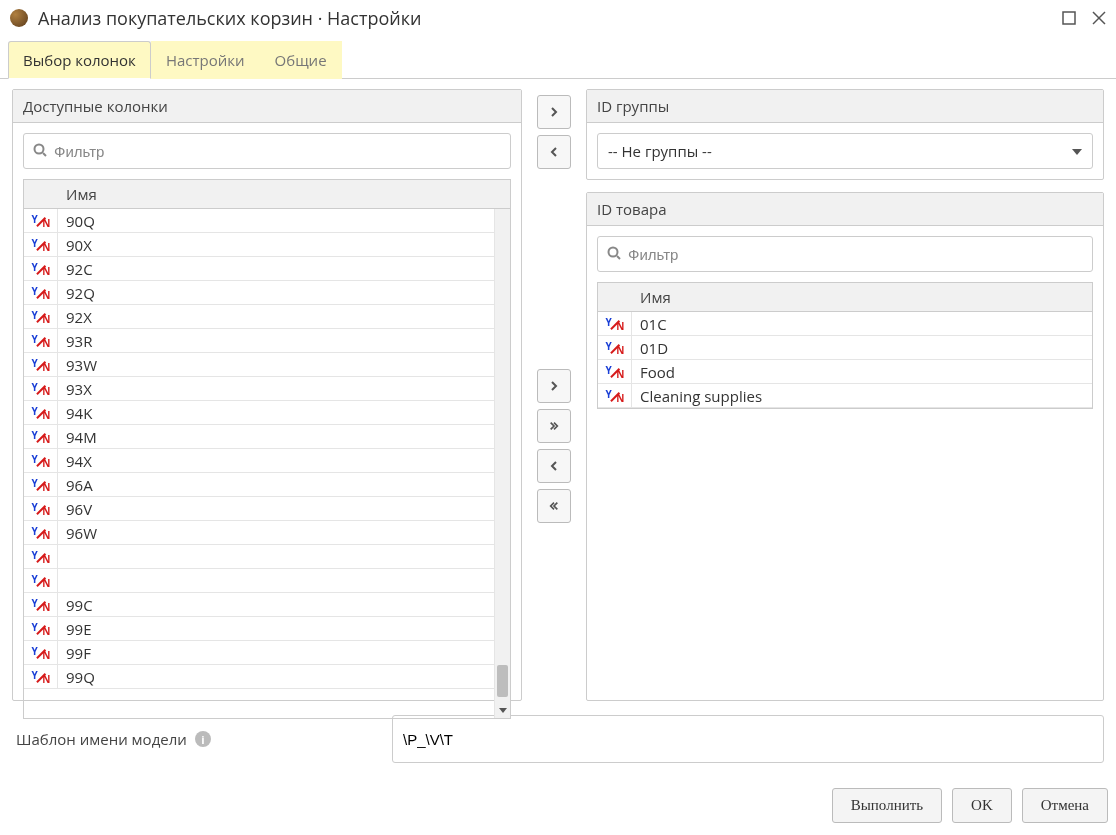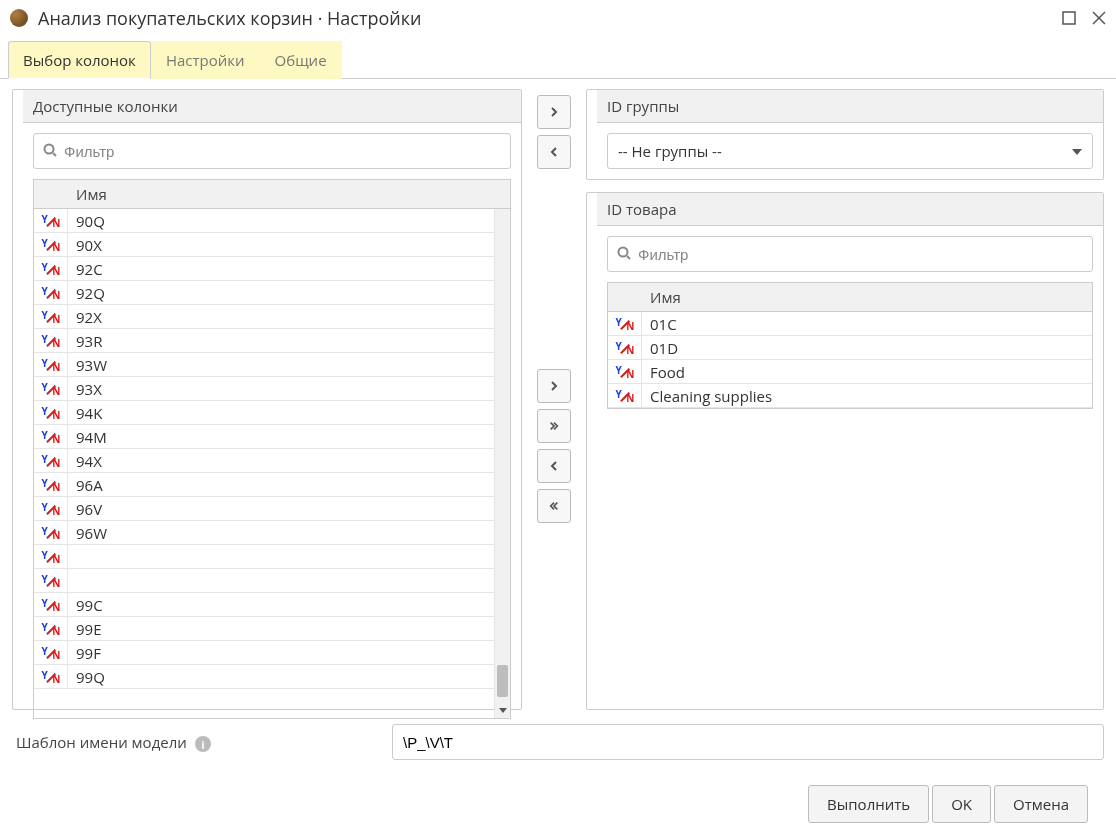--- a/index.html
+++ b/index.html
@@ -8,21 +8,21 @@
   .titlebar { display:flex; align-items:center; padding:6px 8px 6px 10px; }
   .titlebar .app-icon { width:18px; height:18px; border-radius:50%; background:radial-gradient(circle at 30% 30%,#b08040,#5a3a1a); margin-right:10px; flex:none; }
   .titlebar .title { font-size:18px; color:#333; flex:1; }
   .titlebar .winbtn { width:18px; height:18px; margin-left:12px; color:#555; display:flex; align-items:center; justify-content:center; cursor:pointer; }
   .titlebar .winbtn svg { width:14px; height:14px; stroke:#555; fill:none; stroke-width:1.5; }
   .tabs { display:flex; border-bottom:1px solid #ccc; padding:0 8px; margin-top:4px; }
   .tab { padding:8px 14px 8px 14px; color:#777; cursor:pointer; border:1px solid transparent; border-bottom:none; position:relative; top:1px; background:#fef9c3;}
   .tab.active { color:#333; border-color:#ccc; border-bottom:1px solid #fff; border-radius:3px 3px 0 0;}
   .body { flex:1; padding:10px 12px 0 12px; display:flex; flex-direction:column; min-height:0;}
   .cols { flex:1; display:flex; gap:10px; min-height:0;}
-  .panel { border:1px solid #ccc; border-radius:2px; display:flex; flex-direction:column; min-height:0;padding-left:10px;}
+  .panel { border:1px solid #ccc; border-radius:2px; display:flex; flex-direction:column; min-height:0;}
   .panel-head { background:#f1f1f1; border-bottom:1px solid #ccc; padding:6px 10px; font-size:15px; color:#444;}
   .panel-body { padding:10px; display:flex; flex-direction:column; min-height:0; flex:1;}
   .left-panel { flex:0 0 510px; }
   .center-col { flex:0 0 44px; display:flex; flex-direction:column; align-items:center; }
   .right-col { flex:1; display:flex; flex-direction:column; gap:12px; min-height:0; }
   .btn { border:1px solid #bbb; background:#f7f7f7; border-radius:3px; height:34px; min-width:34px; display:flex; align-items:center; justify-content:center; cursor:pointer; color:#555; font-size:14px;}
   .btn svg { width:10px; height:10px; stroke:#555; fill:none; stroke-width:2;}
   .filterwrap { position:relative; margin-bottom:10px;}
   .filterwrap .sicon { position:absolute; left:10px; top:50%; transform:translateY(-50%); color:#888;}
   .filterwrap input { width:100%; height:36px; border:1px solid #ccc; border-radius:3px; padding:4px 8px 4px 30px; font-size:15px; color:#333;}
@@ -43,24 +43,24 @@
   .left-panel .grid { height:540px; flex:none;}
   .left-panel .grid-body { overflow:hidden; }
   .scroll-track { position:absolute; right:0; top:0; bottom:0; width:16px; background:#f1f1f1; border-left:1px solid #e5e5e5;}
   .scroll-thumb { position:absolute; left:2px; right:2px; background:#bdbdbd; border-radius:2px;}
   .scroll-btn { position:absolute; left:0; right:0; height:16px; display:flex; align-items:center; justify-content:center;}
   .scroll-btn svg { width:8px; height:8px; fill:#555;}
   .select { border:1px solid #ccc; border-radius:3px; height:36px; display:flex; align-items:center; padding:0 10px; justify-content:space-between; cursor:pointer; background:#fff;}
   .select .caret { color:#555;}
   .right-panel-2 { flex:1; min-height:0;}
   .model-row { display:flex; align-items:center; gap:10px; padding:14px 0 14px 0;}
-  .model-row label { color:#444; display:flex; align-items:flex-end; gap:8px; flex: 0 0 370px; padding-left:4px;}
+  .model-row label { color:#444; display:flex; align-items:center; gap:8px; flex: 0 0 370px; padding-left:4px;}
   .info-icon { width:16px; height:16px; border-radius:50%; background:#bbb; color:#fff; font-size:11px; display:flex; align-items:center; justify-content:center; font-weight:bold;}
-  .model-row input { flex:1; height:36px; border:1px solid #ccc; border-radius:3px; padding:4px 10px; font-size:15px;}
-  .footer { border-top:1px solid transparent; padding:10px 28px 12px 12px; display:flex; justify-content:flex-end; gap:3px;}
+  .model-row input { flex:1; height:48px; border:1px solid #ccc; border-radius:3px; padding:4px 10px; font-size:15px;}
+  .footer { border-top:1px solid transparent; padding:10px 8px 12px 12px; display:flex; justify-content:flex-end; gap:10px;font-family:Liberation Serif, serif;}
   .footer .fbtn { border:1px solid #bbb; background:#f4f4f4; border-radius:3px; padding:8px 18px; cursor:pointer; color:#333; font-size:15px;}
 </style>
 </head>
 <body>
 
 <div class="window">
   <div class="titlebar">
     <div class="app-icon"></div>
     <div class="title">Анализ покупательских корзин · Настройки</div>
     <div class="winbtn">

